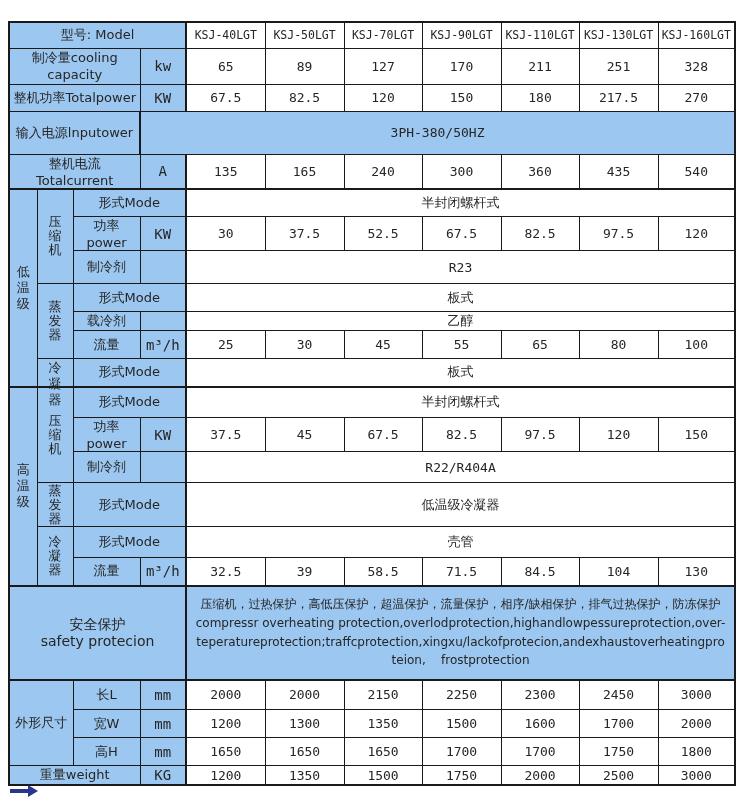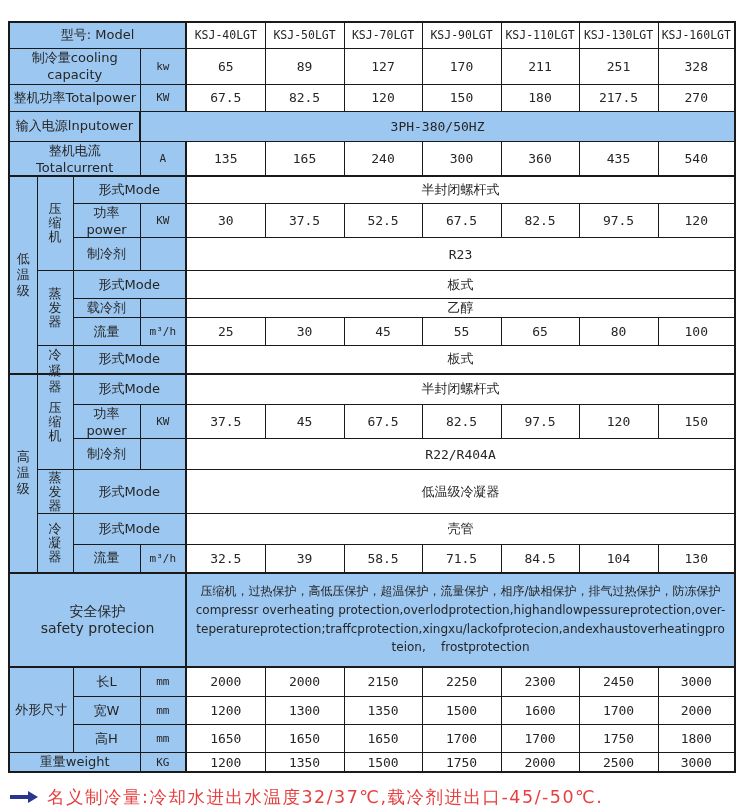--- a/index.html
+++ b/index.html
@@ -4,21 +4,21 @@
 <style>
   html,body{margin:0;padding:0;background:#ffffff;}
   body{width:740px;height:810px;position:relative;font-family:"DejaVu Sans","Liberation Sans",sans-serif;color:#262626;}
   table.spec{position:absolute;left:8px;top:21px;width:726px;border-collapse:collapse;table-layout:fixed;border:2px solid #1a1a1a;}
   td{border:1px solid #1a1a1a;text-align:center;vertical-align:middle;font-size:13px;padding:0 2px;overflow:hidden;background:#ffffff;}
   .blue{background:#9CC7F0;}
   tr.thick-top > td{border-top-width:2px;}
   .thick-left{border-left-width:2px !important;border-left-style:solid;border-left-color:#1a1a1a;}
   .num{font-family:"DejaVu Sans Mono","Liberation Mono",monospace;font-size:13px;}
   .model{font-family:"DejaVu Sans Mono","Liberation Mono",monospace;font-size:11.5px;padding:0;}
-  .unit{font-size:11px;font-family:"DejaVu Sans Mono","Liberation Mono",monospace;}
+  .unit{font-size:14px;font-family:"DejaVu Sans Mono","Liberation Mono",monospace;}
   .lbl{font-size:13px;margin-top:32px;}
   .two-line div{line-height:17px;}
   .vlabel{word-break:break-all;line-height:14px;padding:0 11px;}
   .stagecol{word-break:break-all;line-height:16px;padding:0 1px;}
   .ltcond{position:relative;overflow:visible;}
   .ovf{position:absolute;top:1px;left:50%;transform:translateX(-50%);width:15px;line-height:16px;word-break:break-all;text-align:center;z-index:5;}
   .safety-lbl div{line-height:17px;font-size:14px;}
   .safety-txt{font-size:12px;line-height:1.55;padding:3px 8px;}
   .safety-en{white-space:pre-wrap;word-break:break-all;}
   .footnote{position:absolute;left:10px;top:785px;width:726px;display:flex;align-items:center;gap:9px;}
@@ -75,21 +75,21 @@
     <td class="blue unit">KW</td>
     <td class="num thick-left">67.5</td>
     <td class="num">82.5</td>
     <td class="num">120</td>
     <td class="num">150</td>
     <td class="num">180</td>
     <td class="num">217.5</td>
     <td class="num">270</td>
   </tr>
 
-  <tr style="height:30px">
+  <tr style="height:43px">
     <td colspan="3" class="blue lbl">输入电源lnputower</td>
     <td colspan="8" class="blue num thick-left">3PH-380/50HZ</td>
   </tr>
 
   <tr style="height:29px">
     <td colspan="3" class="blue lbl">整机电流Totalcurrent</td>
     <td class="blue unit">A</td>
     <td class="num thick-left">135</td>
     <td class="num">165</td>
     <td class="num">240</td>
@@ -263,14 +263,13 @@
     <td class="num">3000</td>
   </tr>
 </tbody>
   </table>
 
 <div class="footnote">
   <svg class="arrow" width="28" height="12" viewBox="0 0 28 12">
     <rect x="0" y="4" width="19" height="4" fill="#2A3590"></rect>
     <polygon points="18,0 28,6 18,12" fill="#2A3590"></polygon>
   </svg>
-  <span class="footnote-text">名义制冷量:冷却水进出水温度32/37℃,载冷剂进出口-45/-50℃.</span>
 </div>
 
 </body></html>

